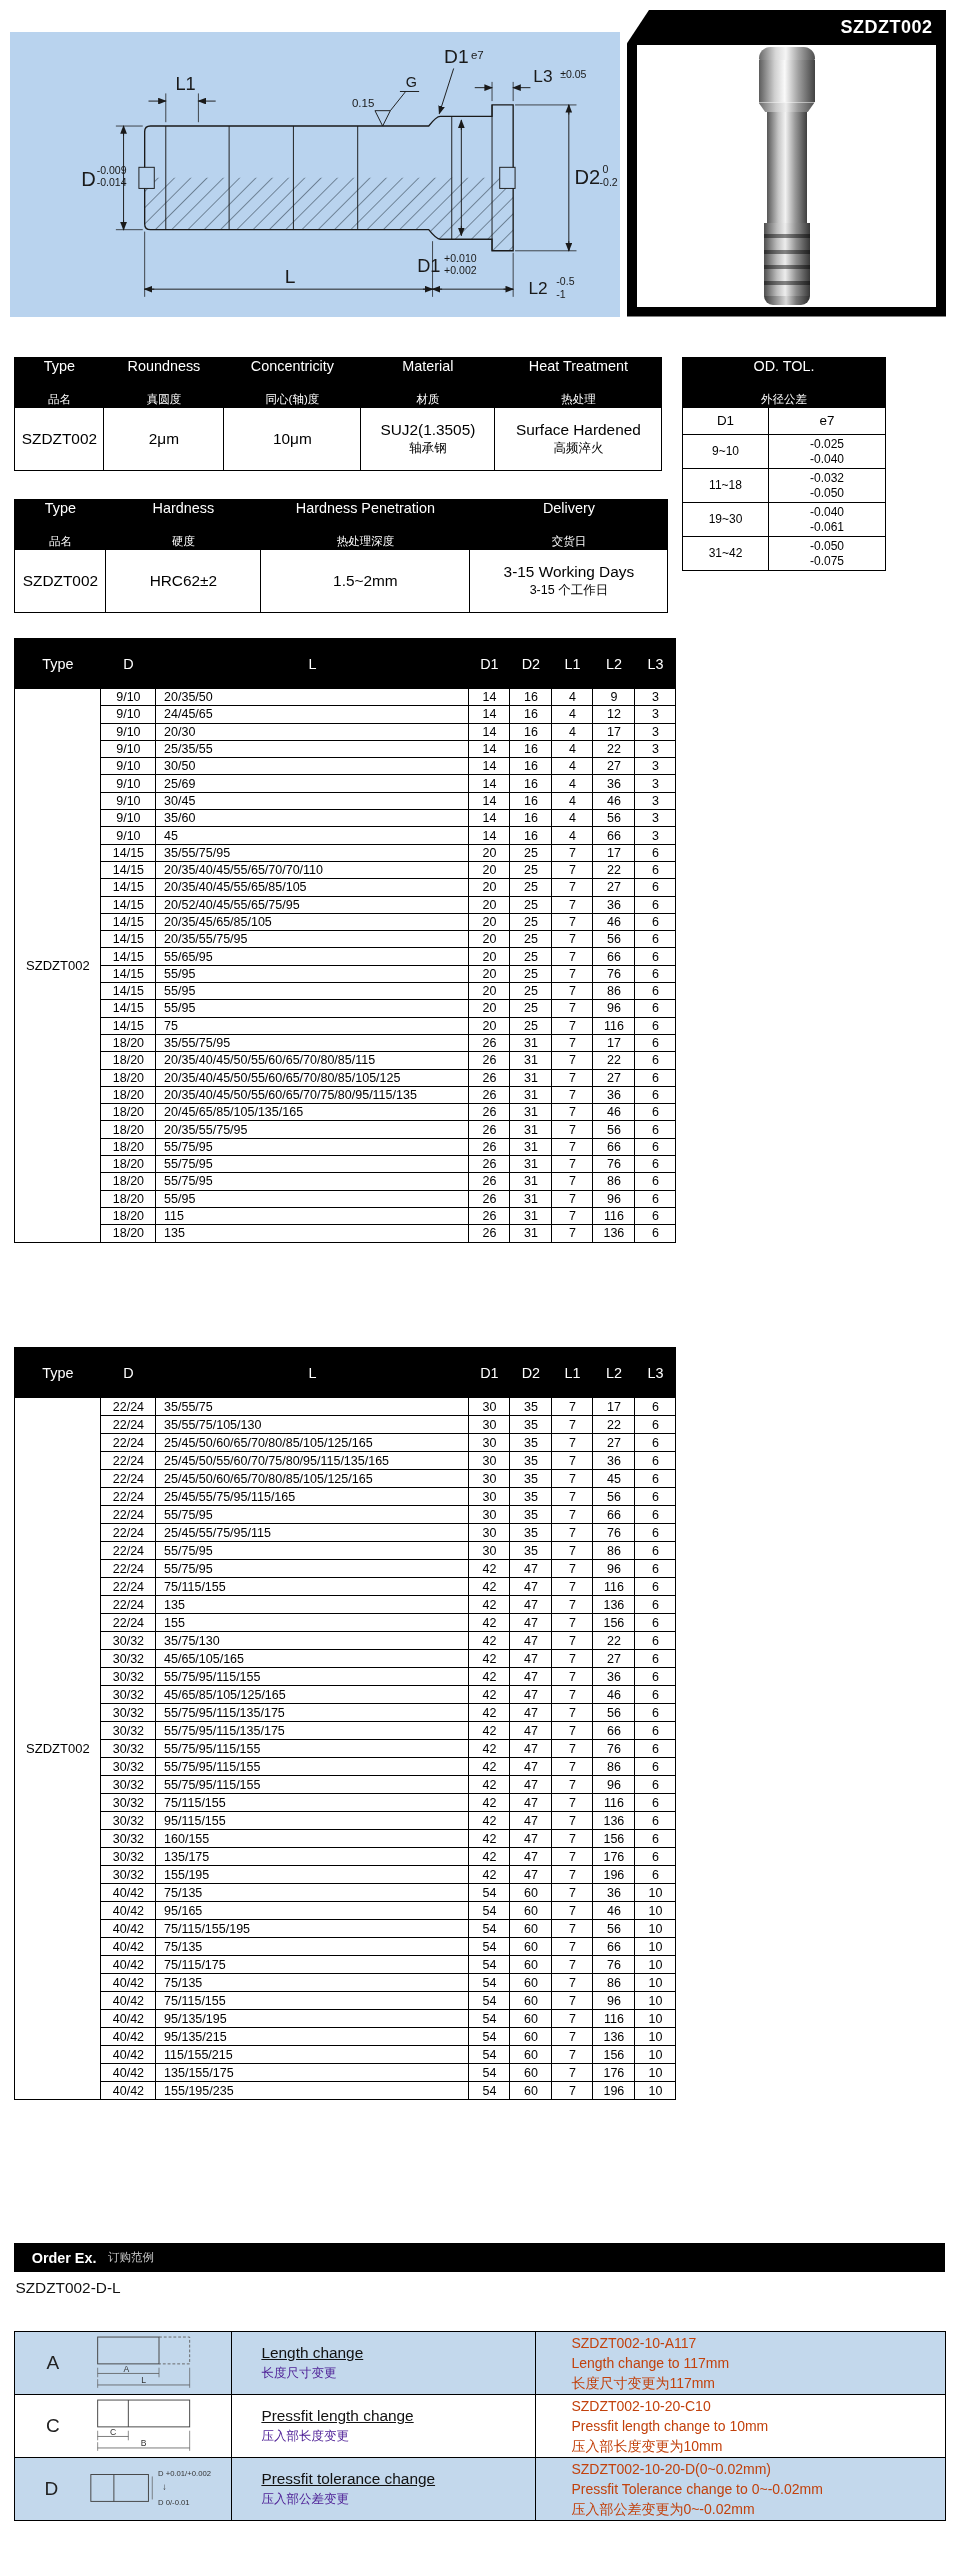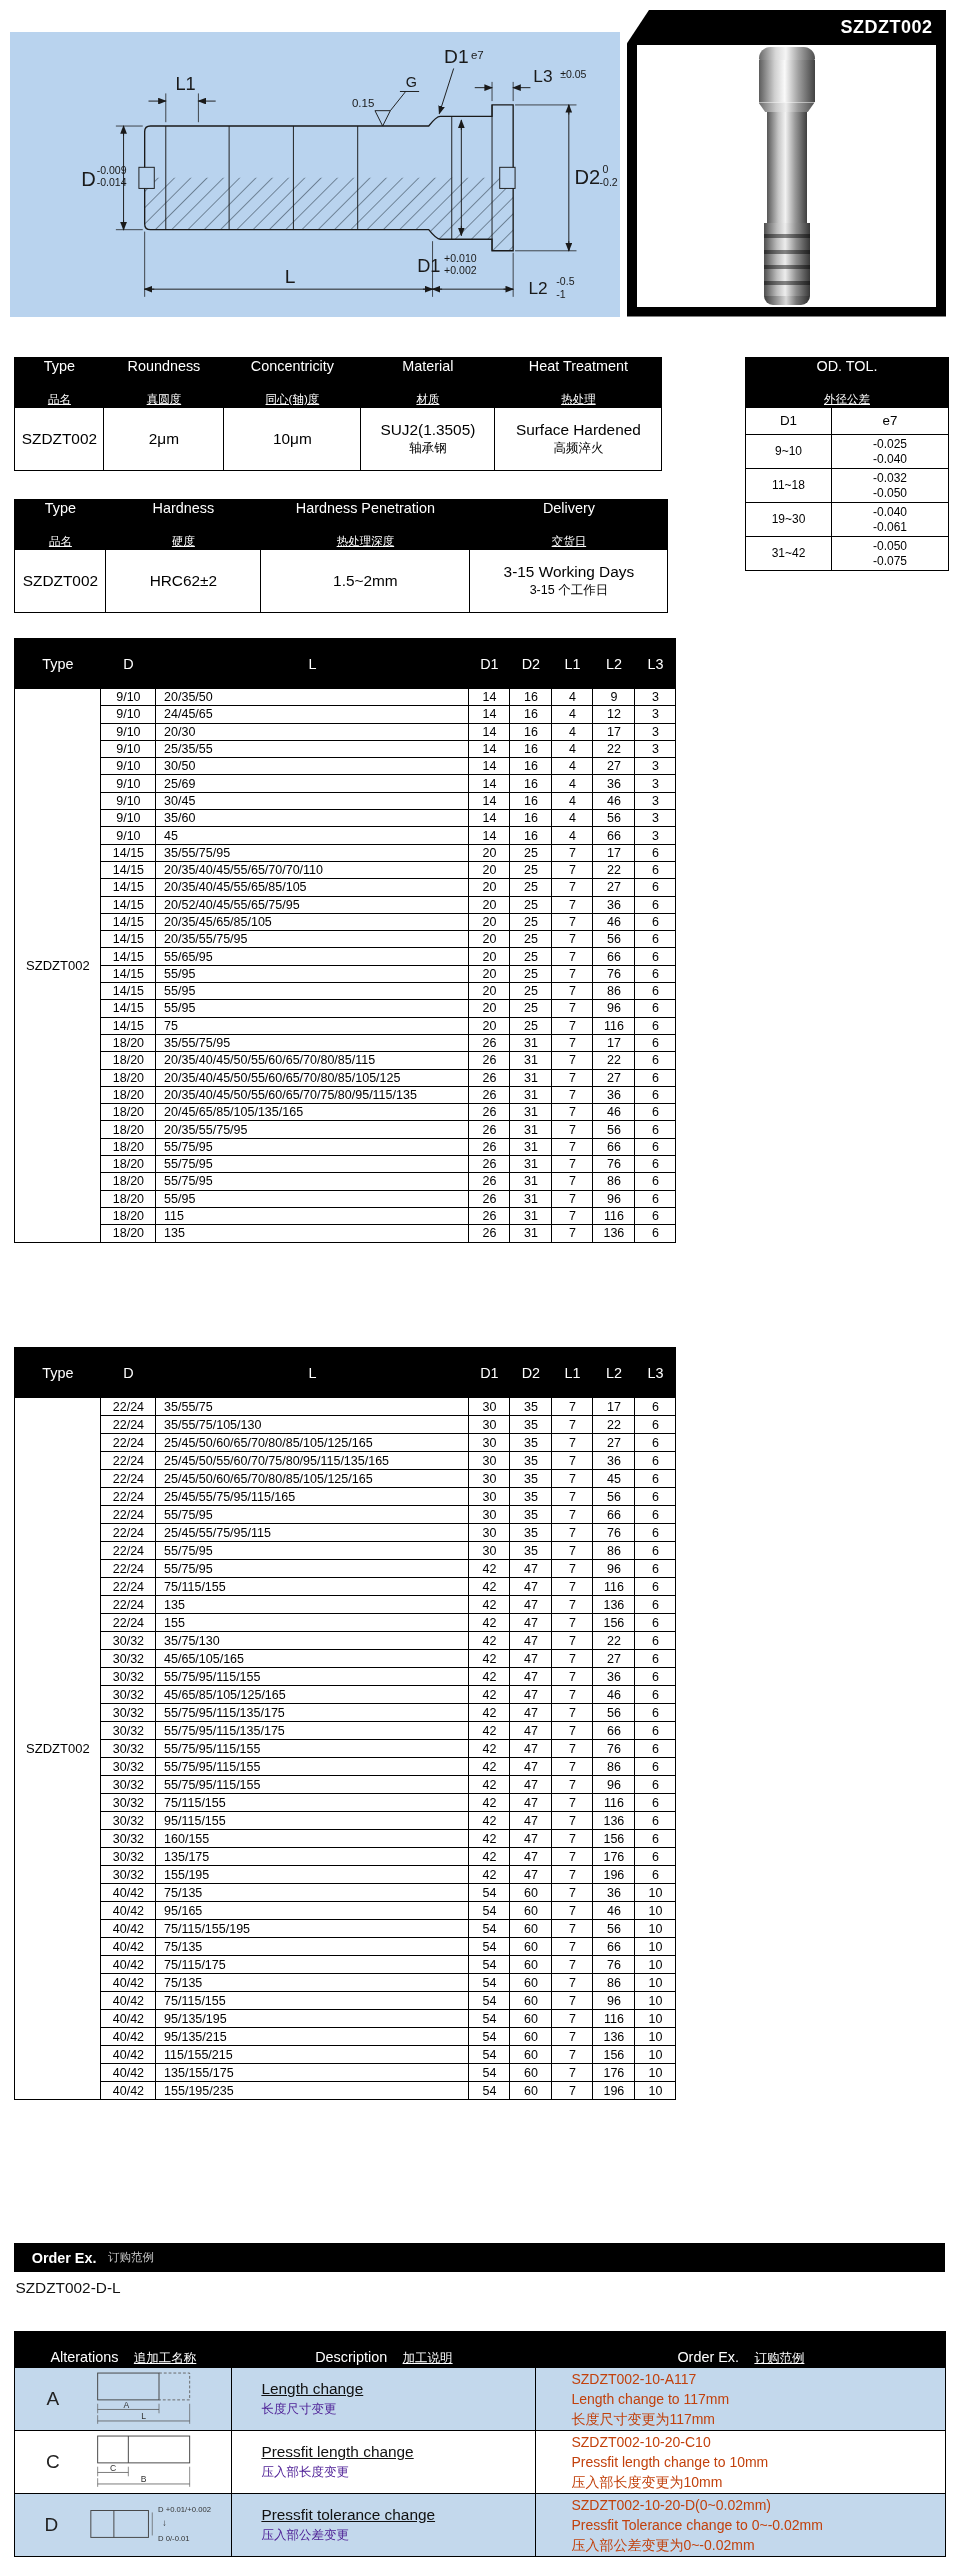--- a/index.html
+++ b/index.html
@@ -30,32 +30,32 @@
   .pin-lower::after { content:""; position:absolute; inset:0;
                background:repeating-linear-gradient(180deg, transparent 0 11.5px, rgba(0,0,0,.45) 11.5px 15.4px); }
   .pin-foot  { width:46px; height:8.6px; border-radius:0 0 9.6px 9.6px;
                background:linear-gradient(90deg,#3c3c3c,#9c9c9c 30%,#d9d9d9 48%,#777 70%,#2e2e2e); }
 
   
   table { border-collapse:collapse; table-layout:fixed; }
   th, td { border:1px solid #000; }
   .hdr { background:#000; color:#fff; font-weight:normal; }
   .hdr .en { display:block; font-size:14.4px; }
-  .hdr .zh { display:block; font-size:11.5px; margin-top:18px;text-decoration:underline; }
+  .hdr .zh { display:block; font-size:11.5px; margin-top:18px; }
 
   
   .spec1 { position:absolute; left:14.4px; top:357px; width:648px; border:1.9px solid #000; }
   .spec2 { position:absolute; left:14.4px; top:499px; width:653px; border:1.9px solid #000; }
   .spec1 th { height:38px; } .spec2 th { height:38px; }
   .spec1 td { height:63px; text-align:center; font-size:15.4px; }
   .spec2 td { height:63px; text-align:center; font-size:15.4px; }
   .cell-zh { display:block; font-size:12.5px; margin-top:1.9px; }
 
   
-  .odtol { position:absolute; left:745px; top:357px; width:204px; border:1.9px solid #000; }
+  .odtol { position:absolute; left:682px; top:357px; width:204px; border:1.9px solid #000; }
   .odtol th { height:38px; }
   .odtol .subhead td { height:27px; text-align:center; font-size:13.4px; background:#fff; }
   .odtol td { text-align:center; font-size:12px; height:34px; line-height:1.25; }
 
   
   .size-table { position:absolute; left:14.4px; width:662px; border:1.9px solid #000; }
   .size1 { top:638px; } .size2 { top:1347px; }
   .size-table th { height:50px; font-size:14.4px; font-weight:normal; }
   .size-table td { height:17.3px; font-size:12.5px; text-align:center; padding:0 1.9px; white-space:nowrap; }
   .size2 td { height:18px; }
@@ -1020,40 +1020,20 @@
   </div>
   <div class="order-format">SZDZT002-D-L</div>
 
   <table class="alters">
     <colgroup>
         <col style="width:217px">
         <col style="width:304px">
         <col style="width:410px">
       </colgroup>
     <tbody>
-        <tr>
-      <th class="hdr">
-            <div class="pair">
-              <span class="en">Alterations</span>
-              <span class="zh">追加工名称</span>
-            </div>
-          </th>
-      <th class="hdr">
-            <div class="pair">
-              <span class="en">Description</span>
-              <span class="zh">加工说明</span>
-            </div>
-          </th>
-      <th class="hdr">
-            <div class="pair">
-              <span class="en">Order Ex.</span>
-              <span class="zh">订购范例</span>
-            </div>
-          </th>
-    </tr>
     <tr class="alt-blue">
       <td class="alt-code-cell">
         <div class="code-wrap">
           <span class="alt-code">A</span>
           <span class="diag">
             <svg width="115" height="56" viewBox="0 0 120 58">
               <rect x="8" y="4" width="64" height="28" fill="none" stroke="#444" stroke-width="1"></rect>
               <path d="M72,4 H104 V32 H72" fill="none" stroke="#666" stroke-width="1" stroke-dasharray="3,2"></path>
               <line x1="8" y1="36" x2="8" y2="46" stroke="#555" stroke-width=".7"></line>
                   <line x1="72" y1="36" x2="72" y2="46" stroke="#555" stroke-width=".7"></line>

